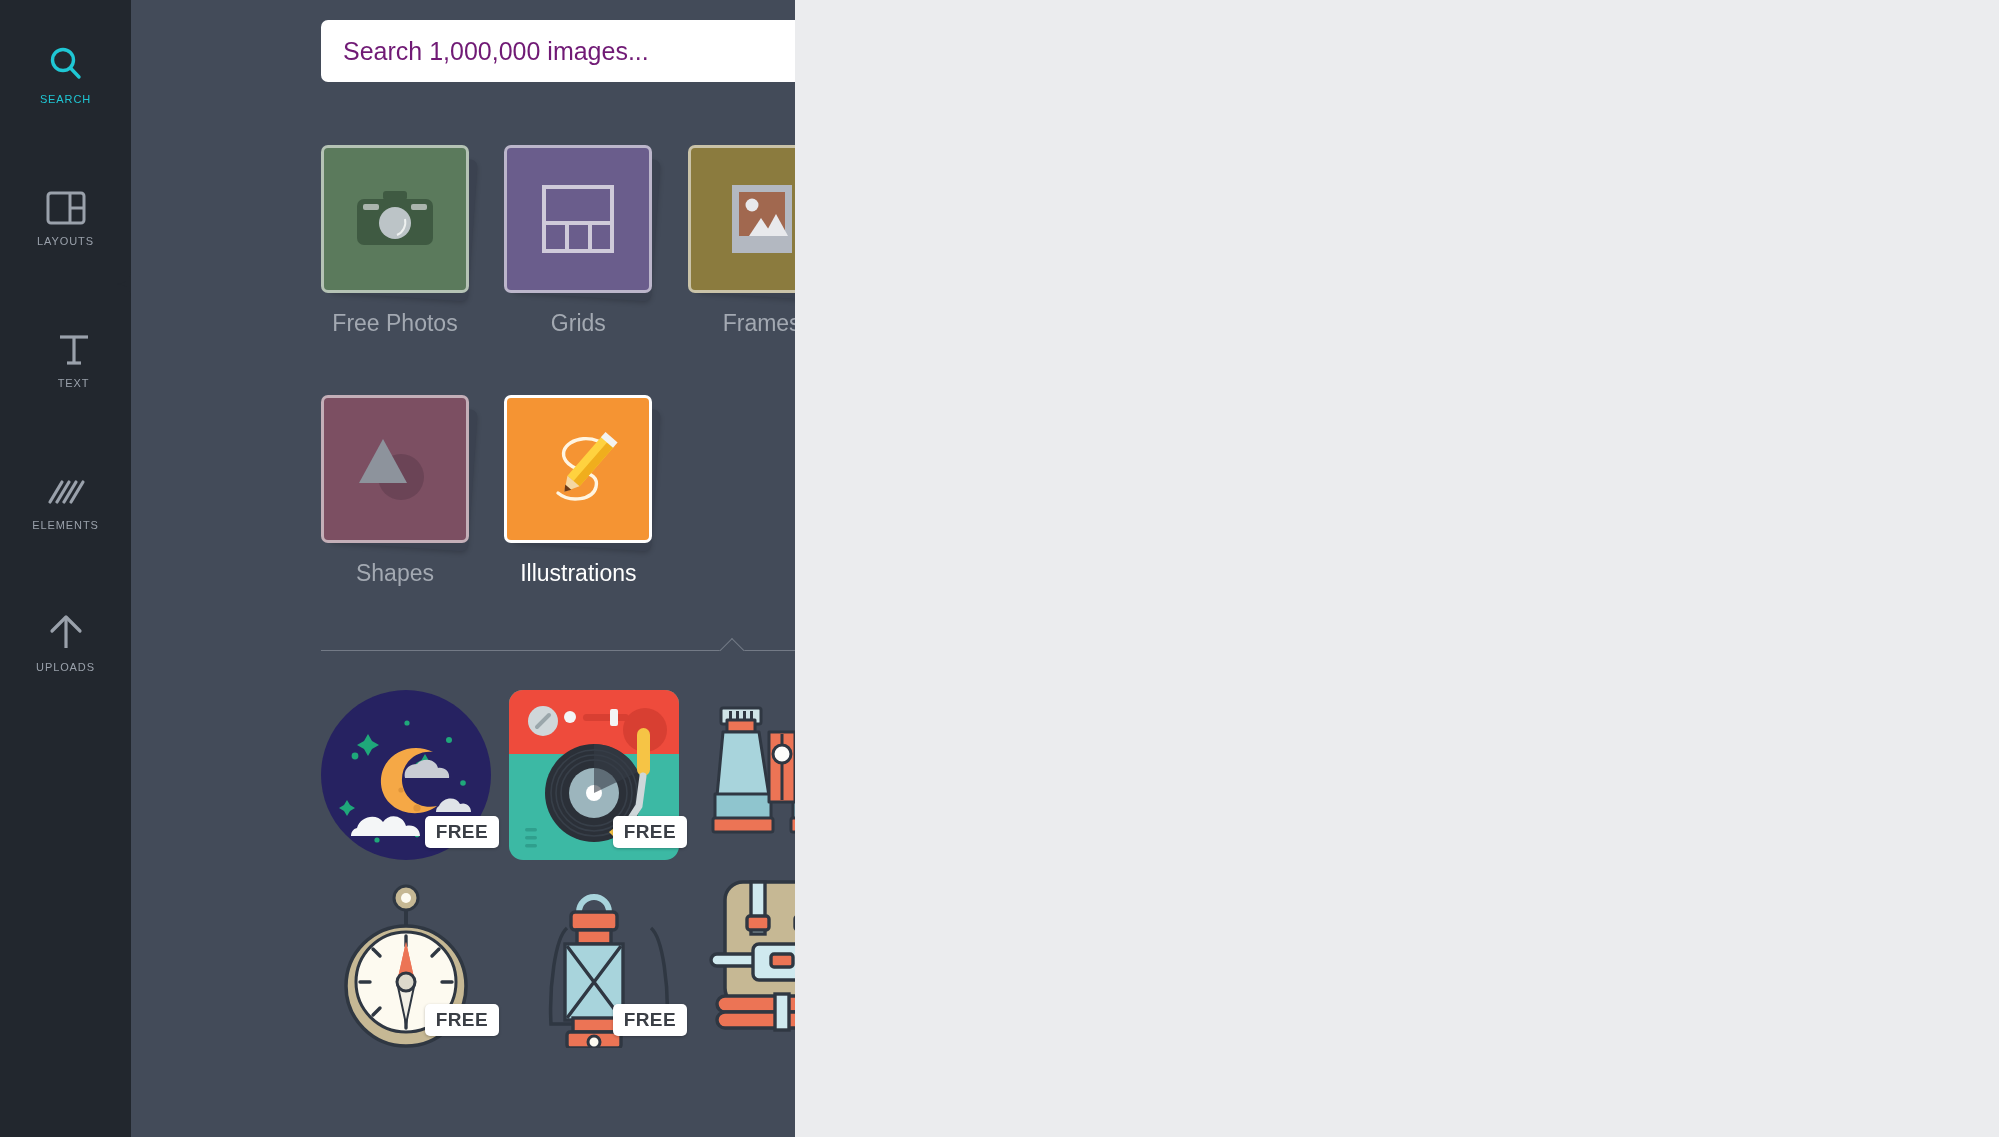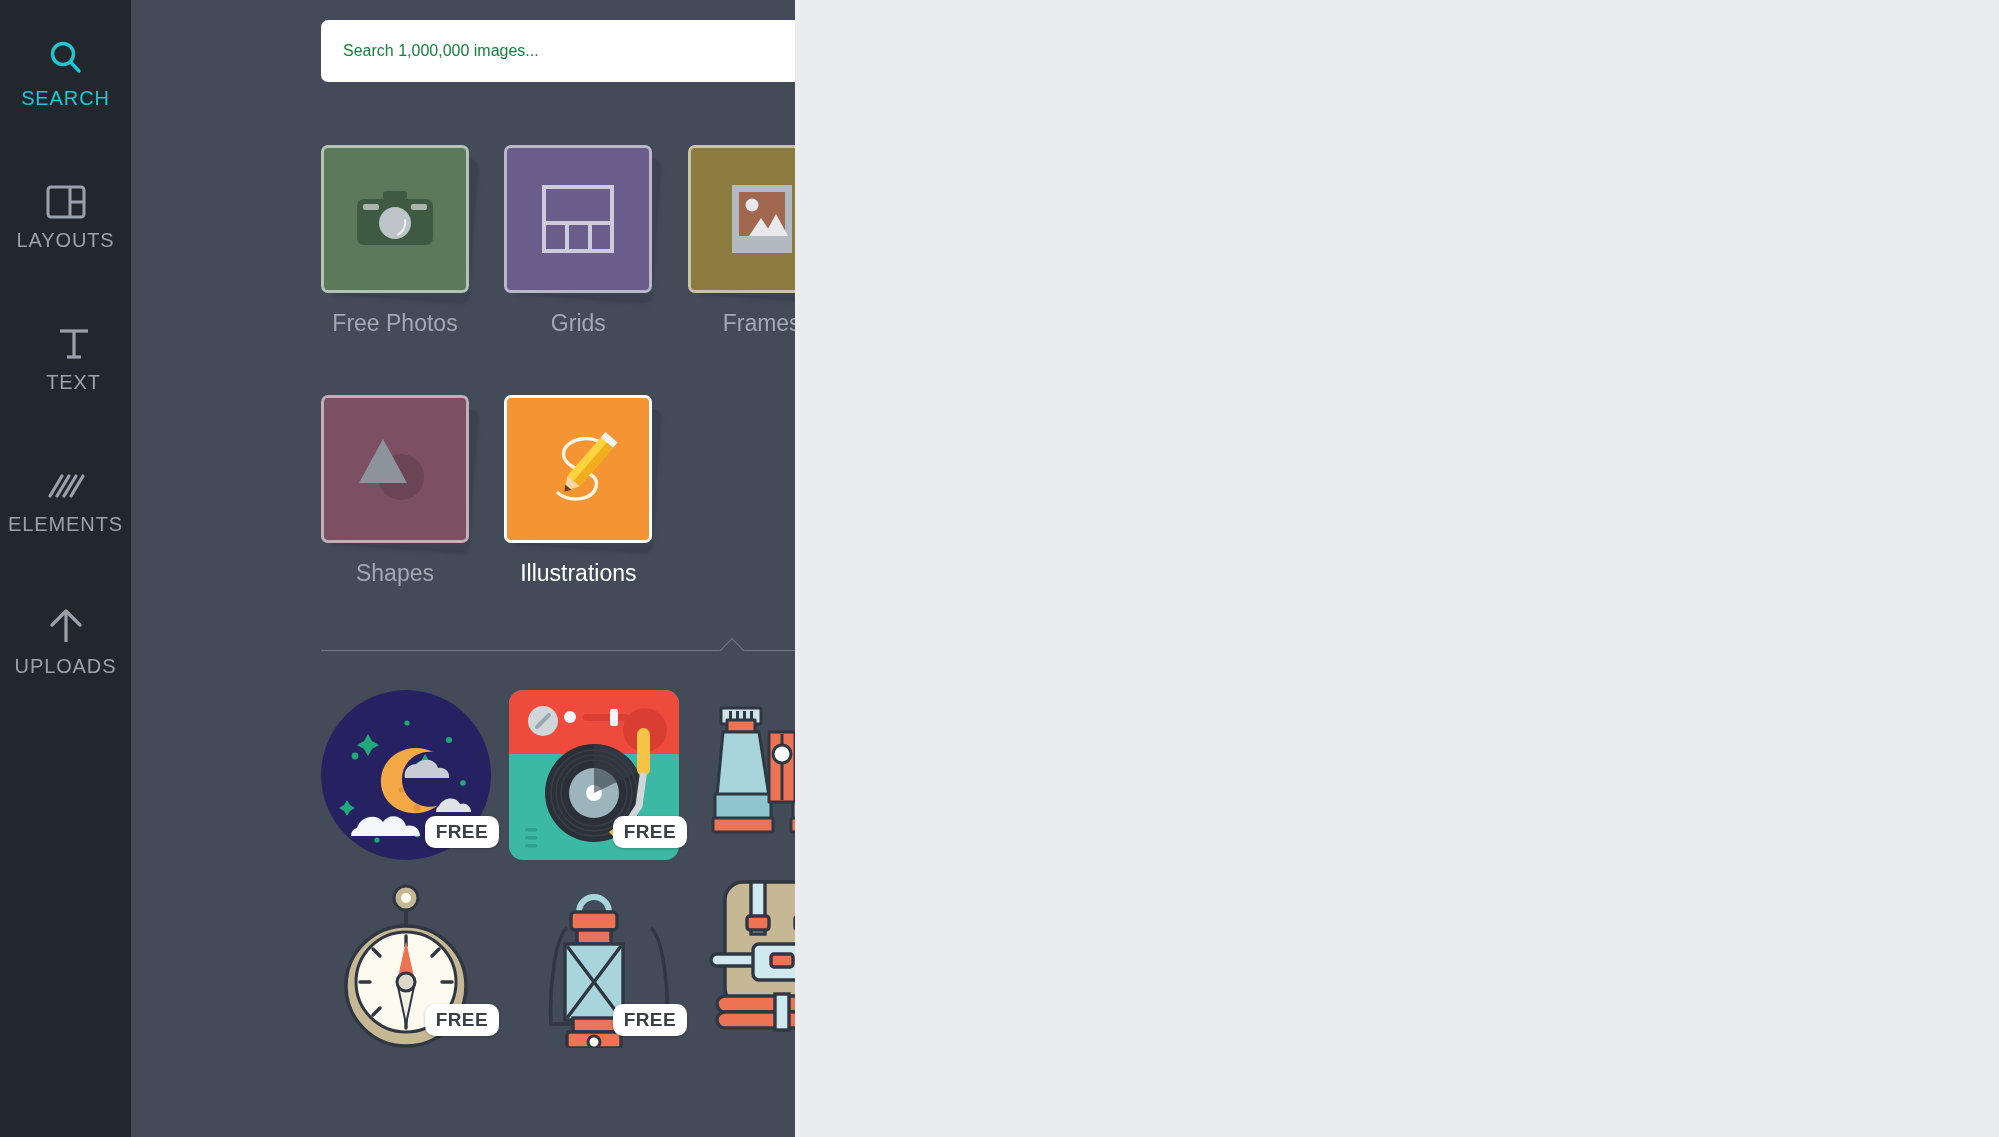--- a/index.html
+++ b/index.html
@@ -25,21 +25,21 @@
     align-items: center; justify-content: center;
     gap: 9px;
     cursor: pointer;
     position: relative;
     background: #22272e;
   }
   .rail-item .glyph {
     height: 46px; display: flex; align-items: flex-end; justify-content: center;
   }
   .rail-item .lbl {
-    font-size: 20px; letter-spacing: 0.9px;
+    font-size: 11px; letter-spacing: 0.9px;
     color: #9aa1ab; font-weight: 400;
   }
   .rail-item.accent .lbl { color: #1fc7d4; }
   .rail-item.active {
     background: #434b59;
   }
   .rail-item.active .lbl { color: #ffffff; font-weight: 400; }
   
   .rail-item.pre-active { border-bottom-right-radius: 14px; }
   .rail-item.post-active { border-top-right-radius: 14px; margin-left: 16px; }
@@ -52,21 +52,21 @@
   }
   .search-box {
     position: absolute; left: 190px; top: 20px;
     width: 545px; height: 62px;
     background: #fff; border-radius: 7px;
     display: flex; align-items: center;
     padding: 0 22px;
   }
   .search-box .ph {
     flex: 1;
-    font-size: 16px; color: #15803d;
+    font-size: 25px; color: #701a75;
   }
 
   .tiles {
     position: absolute; left: 190px; top: 145px;
     width: 550px;
     display: grid;
     grid-template-columns: repeat(3, 1fr);
     row-gap: 58px;
   }
   .tile { width: 148px; cursor: pointer; position: relative; }
@@ -125,21 +125,21 @@
   }
   .thumb {
     width: 170px; height: 170px; position: relative;
     cursor: pointer;
   }
   .thumb svg { display: block; width: 170px; height: 170px; }
   .badge {
     position: absolute; right: -8px; bottom: 12px;
     background: #fff; color: #3b3f46;
     font-size: 19px; font-weight: 700; letter-spacing: .4px;
-    padding: 5px 11px; border-radius: 10px;
+    padding: 5px 11px; border-radius: 5px;
     box-shadow: 0 1px 3px rgba(0,0,0,.25);
   }
 
   
   .editor {
     flex: 1; height: 1137px; position: relative;
     background: #ebecee;
   }
 </style>
 </head>

